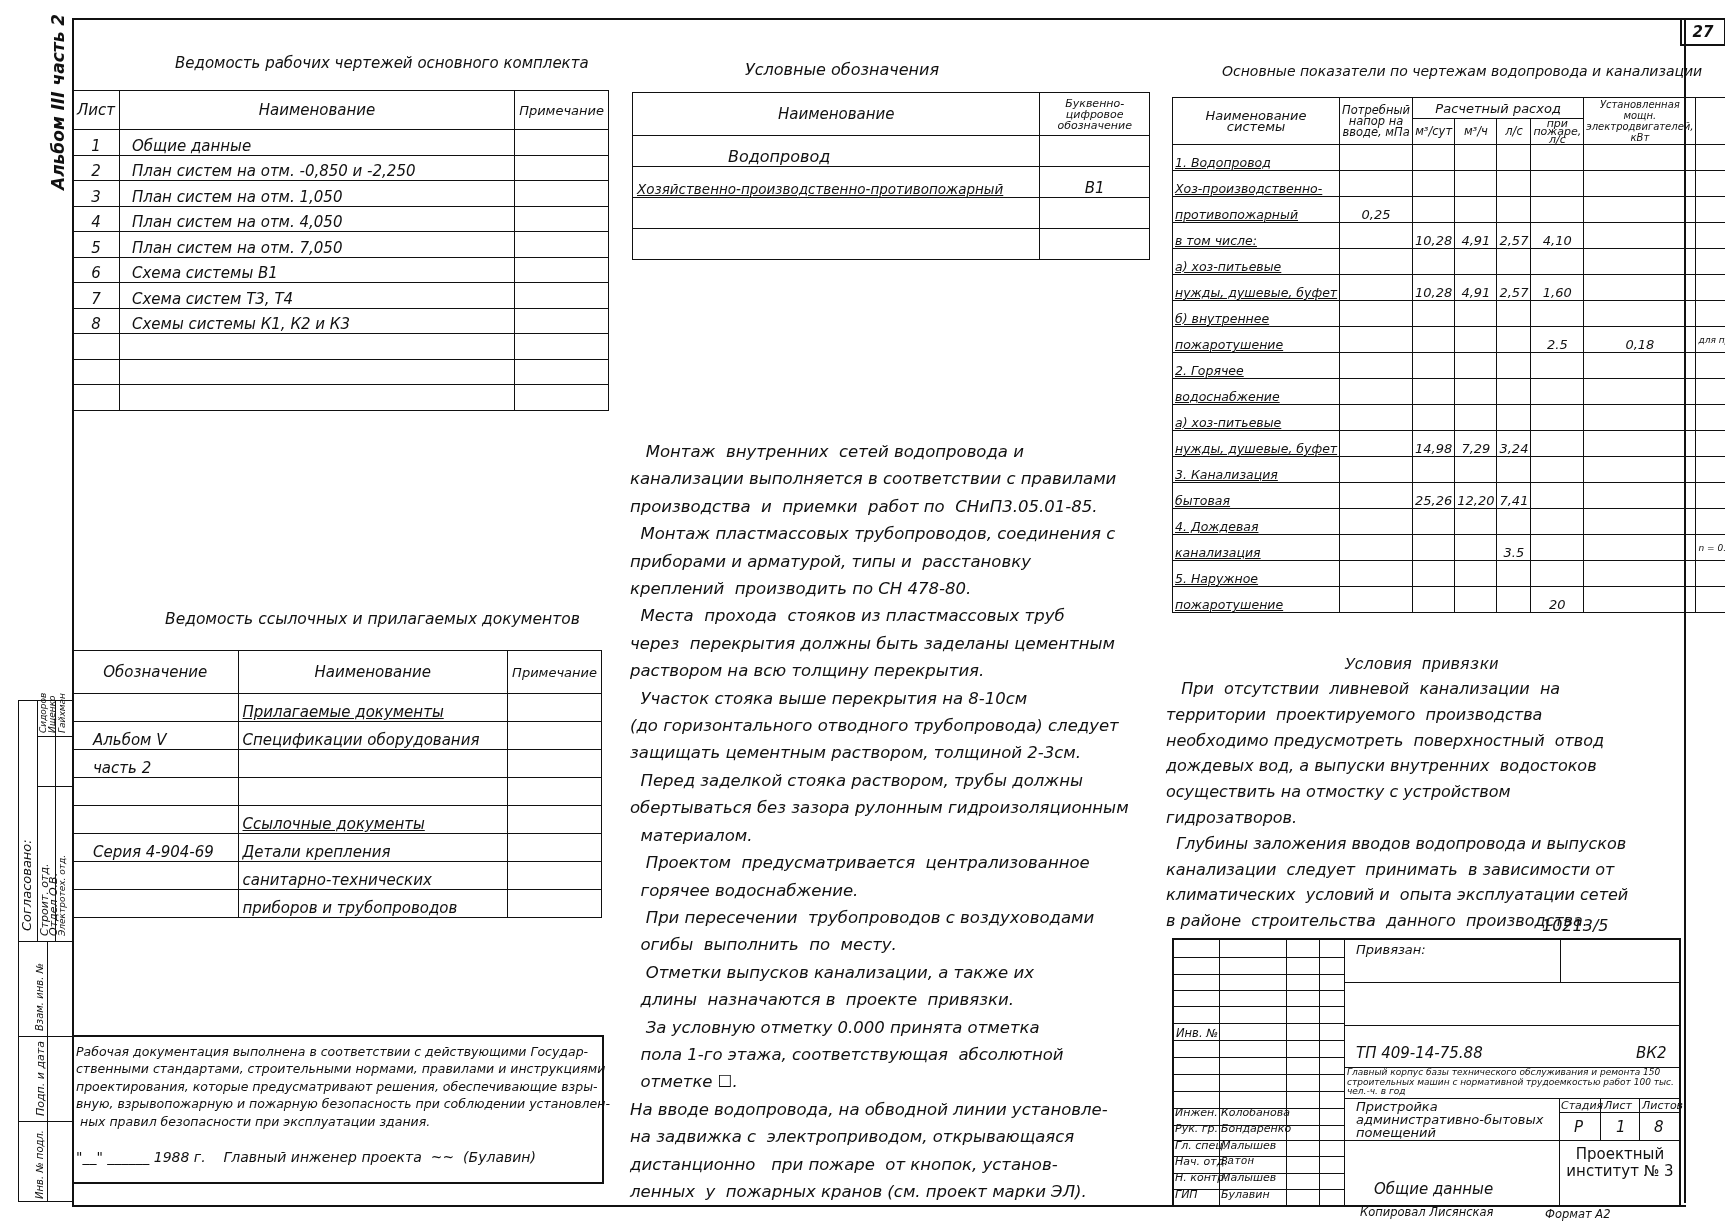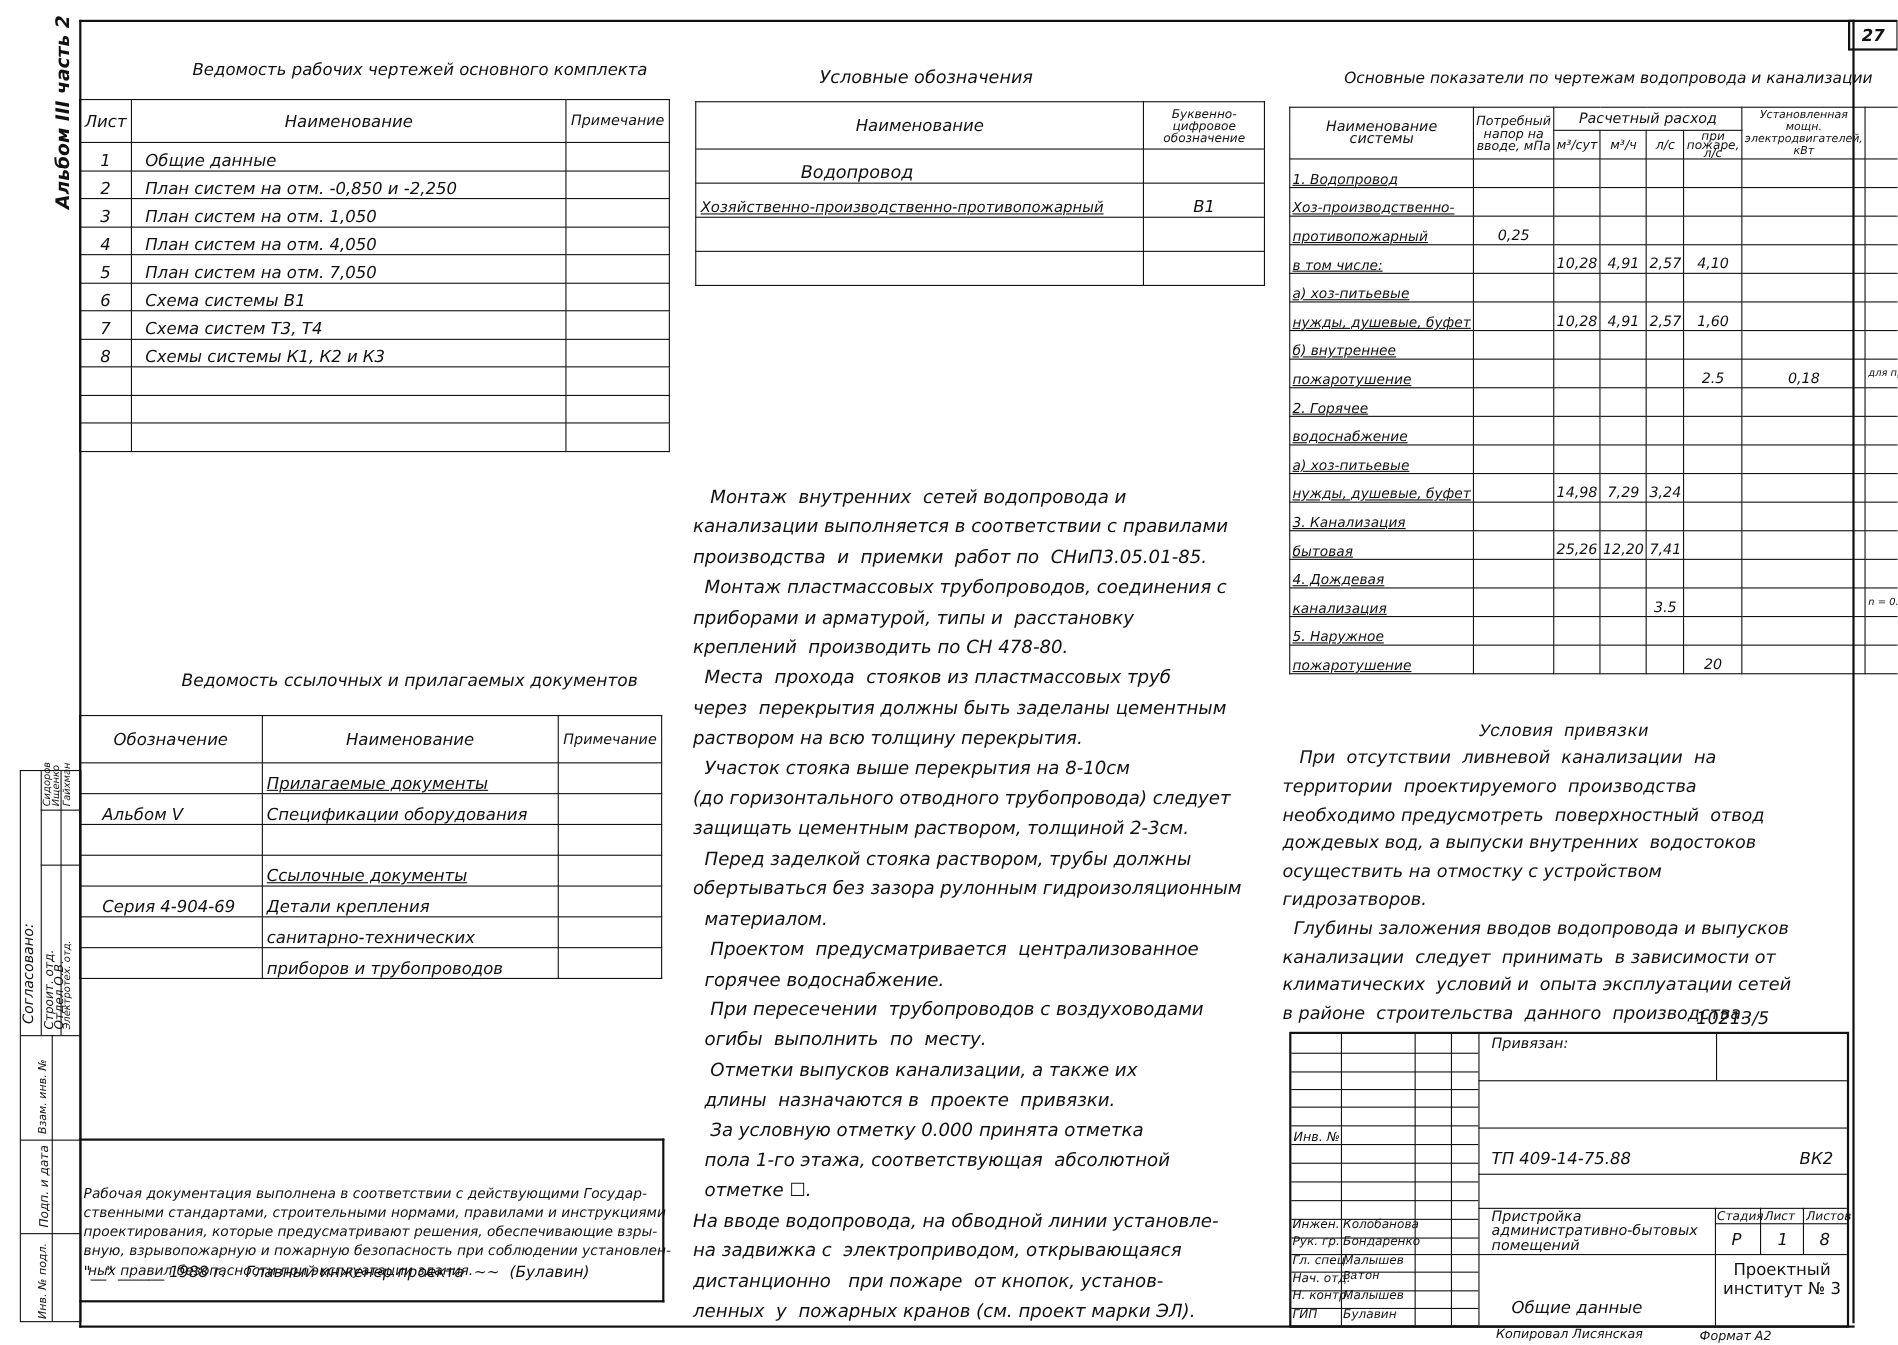--- a/index.html
+++ b/index.html
@@ -38,21 +38,21 @@
   #t3 td.num{text-align:center;font-size:13px;}
   #t3 td.note{font-size:9px;line-height:8px;vertical-align:middle;}
   
   #t4{left:72px;top:650px;width:530px;}
   #t4 th{height:42px;}
   #t4 td{height:27px;}
   
   .para{position:absolute;font-style:italic;font-size:16.5px;line-height:27.4px;white-space:pre;}
   
   #notice{position:absolute;left:72px;top:1035px;width:530px;height:145px;border:2px solid #111;border-left:none;}
-  #notice .txt{position:absolute;left:4px;top:6px;font-style:italic;font-size:12.5px;line-height:17.4px;white-space:pre;margin-top:33px;}
+  #notice .txt{position:absolute;left:4px;top:6px;font-style:italic;font-size:12.5px;line-height:17.4px;white-space:pre;}
   #notice .sig{position:absolute;left:4px;top:112px;font-style:italic;font-size:14px;white-space:pre;}
   
   #strip{position:absolute;left:18px;top:700px;width:54px;height:500px;border:1.5px solid #111;}
   .vt{position:absolute;transform-origin:left top;transform:rotate(-90deg);white-space:nowrap;font-style:italic;font-size:11px;}
   .vline{position:absolute;border-left:1.5px solid #111;}
   .hline{position:absolute;border-top:1.5px solid #111;}
   
   #tb{position:absolute;left:1172px;top:938px;width:505px;height:265px;border:2px solid #111;}
   .tbcell{position:absolute;font-style:italic;font-size:11.5px;white-space:nowrap;}
 </style>
@@ -398,20 +398,25 @@
     </thead>
   <tbody id="t4body">
       <tr>
         <td style="padding-left:20px"></td>
         <td class="u">Прилагаемые документы</td>
         <td></td>
       </tr>
       <tr>
         <td style="padding-left:20px">Альбом V</td>
         <td class="">Спецификации оборудования</td>
+        <td></td>
+      </tr>
+      <tr>
+        <td style="padding-left:20px">часть 2</td>
+        <td class=""></td>
         <td></td>
       </tr>
       <tr>
         <td style="padding-left:20px"></td>
         <td class=""></td>
         <td></td>
       </tr>
       <tr>
         <td style="padding-left:20px"></td>
         <td class="u">Ссылочные документы</td>
@@ -511,20 +516,21 @@
   <div class="hline" style="left:170px;top:127px;width:335px;"></div>
   <div class="hline" style="left:170px;top:158px;width:335px;"></div>
   <div class="hline" style="left:170px;top:200px;width:335px;"></div>
   <div class="vline" style="left:385px;top:158px;height:107px;"></div>
   <div class="hline" style="left:385px;top:172px;width:120px;"></div>
   <div class="vline" style="left:426px;top:158px;height:42px;"></div>
   <div class="vline" style="left:465px;top:158px;height:42px;"></div>
   <div class="tbcell" style="left:182px;top:2px;font-size:13px;">Привязан:</div>
   <div class="tbcell" style="left:182px;top:104px;font-size:15px;">ТП 409-14-75.88</div>
   <div class="tbcell" style="left:462px;top:104px;font-size:15px;">ВК2</div>
+  <div class="tbcell" style="left:173px;top:128px;width:330px;white-space:normal;font-size:9px;line-height:9.5px;">Главный корпус базы технического обслуживания и ремонта 150 строительных машин с нормативной трудоемкостью работ 100 тыс. чел.-ч. в год</div>
   <div class="tbcell" style="left:182px;top:160px;width:195px;white-space:normal;font-size:13px;line-height:13px;">Пристройка административно-бытовых помещений</div>
   <div class="tbcell" style="left:387px;top:159px;font-size:11px;">Стадия</div>
   <div class="tbcell" style="left:430px;top:159px;font-size:11px;">Лист</div>
   <div class="tbcell" style="left:468px;top:159px;font-size:11px;text-align:right;">Листов</div>
   <div class="tbcell" style="left:400px;top:178px;font-size:15px;">Р</div>
   <div class="tbcell" style="left:442px;top:178px;font-size:15px;">1</div>
   <div class="tbcell" style="left:480px;top:178px;font-size:15px;">8</div>
   <div class="tbcell" style="left:200px;top:240px;font-size:15px;">Общие данные</div>
   <div class="tbcell" style="left:390px;top:206px;width:112px;white-space:normal;font-style:normal;font-size:15px;line-height:17px;text-align:center;">Проектный институт № 3</div>
 </div>

